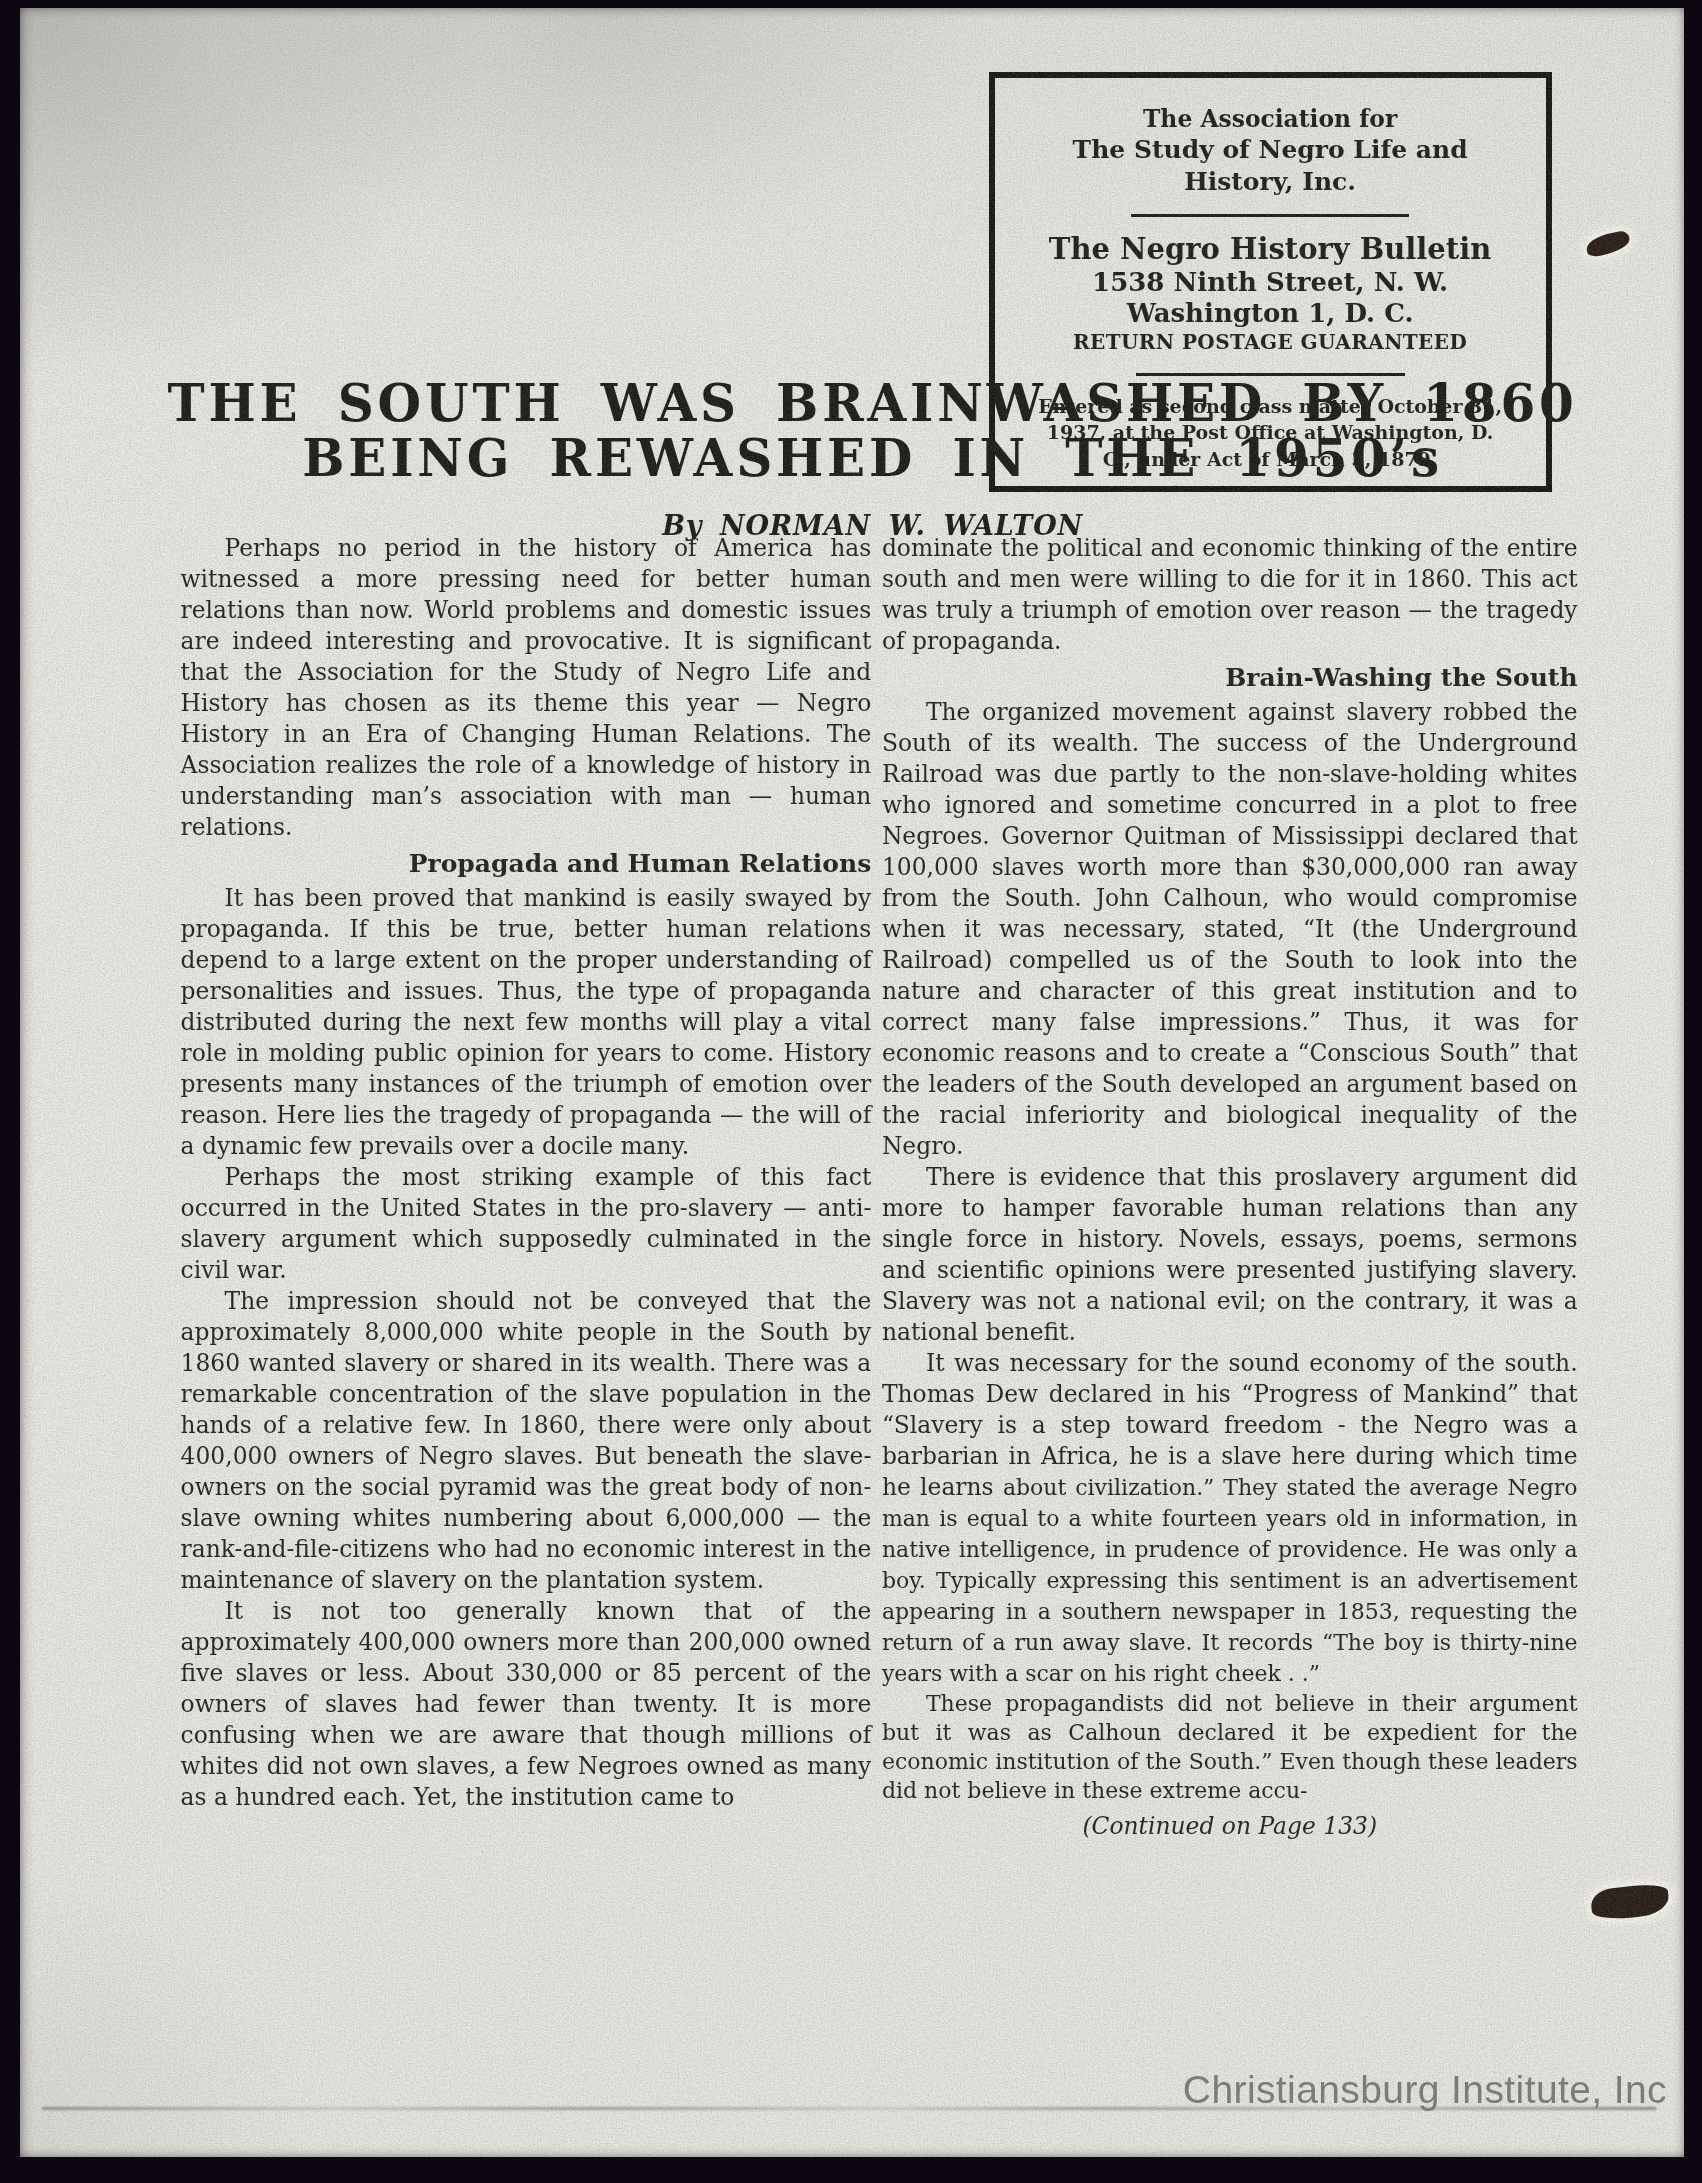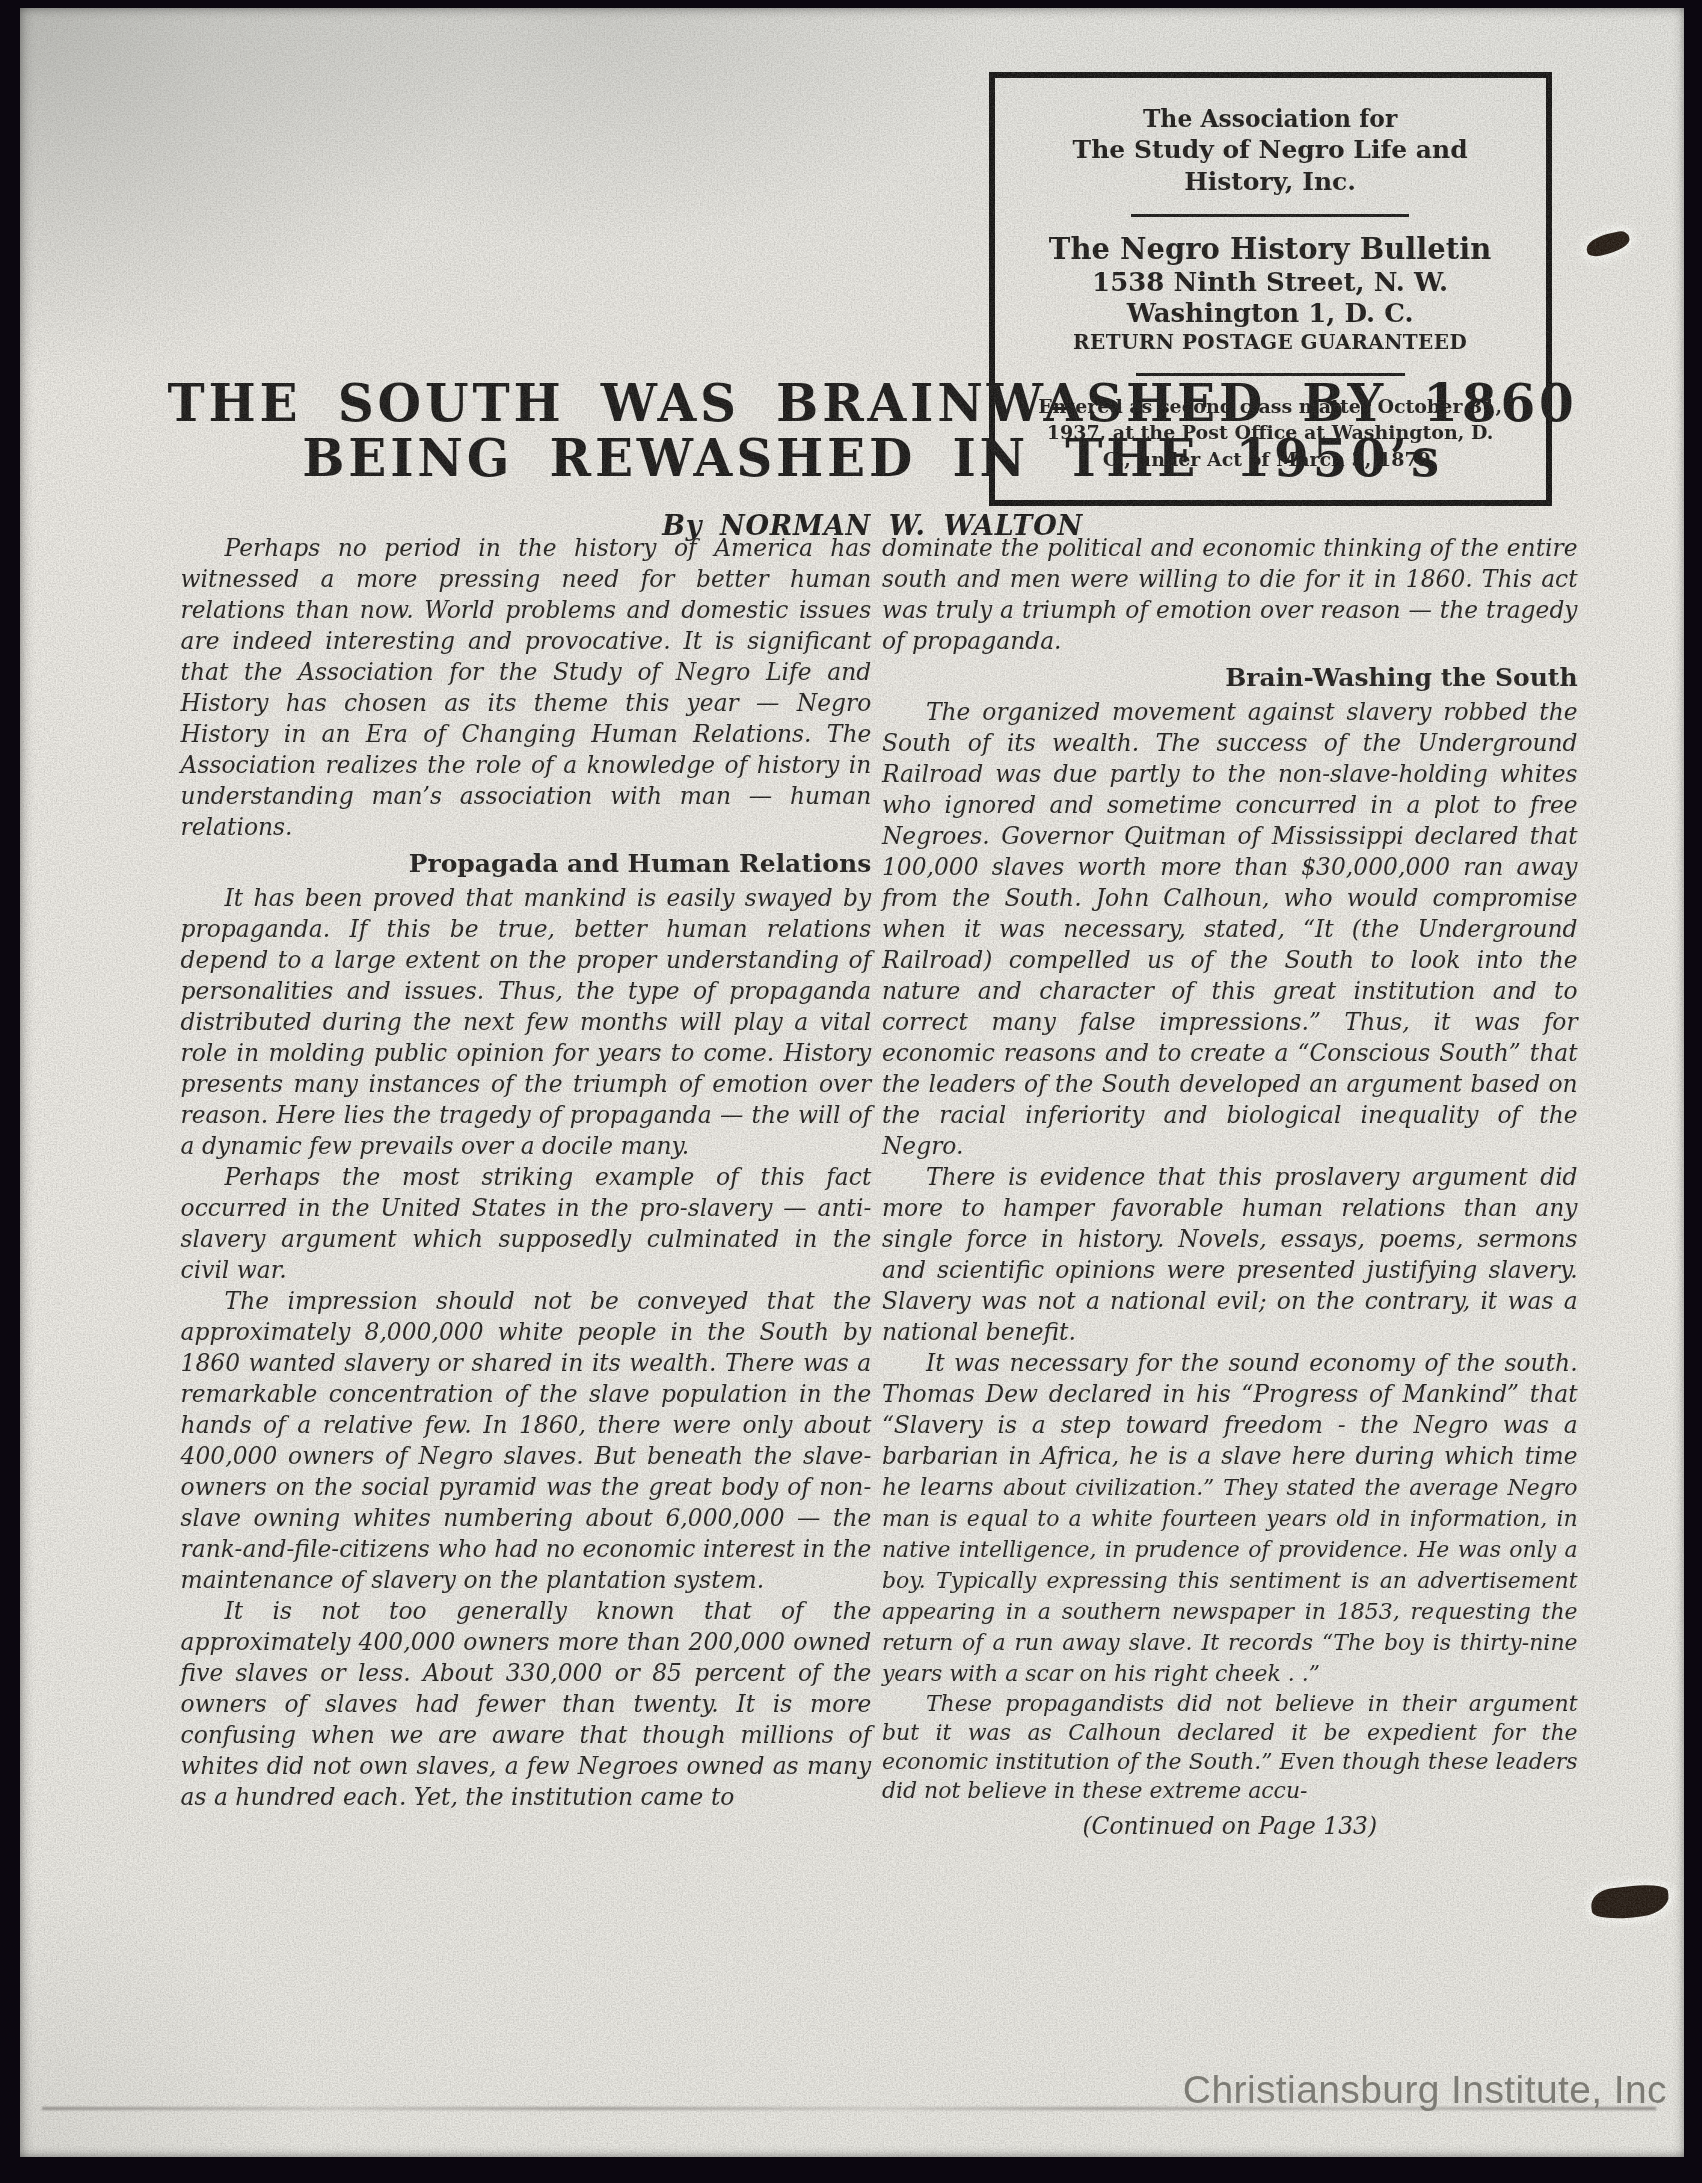--- a/index.html
+++ b/index.html
@@ -26,21 +26,21 @@
       inset 0 -6.8px 12px -7.5px rgba(40,40,40,0.45);
   }
   .grain{position:absolute;left:0;top:0;width:100%;height:100%;pointer-events:none;}
   .text-ink{color:#1d1b19;}
 
   
   .masthead-box{
     position:absolute;left:969px;top:64px;width:563px;
     border:6px solid #141312;
     box-sizing:border-box;
-    padding:27px 21px 28px 21px;
+    padding:27px 21px 14px 21px;
     text-align:center;
     color:#181716;
     background:transparent;
   }
   .mb-org1{font-size:23.4px;font-weight:bold;line-height:1.25;}
   .mb-org2{font-size:25px;font-weight:bold;line-height:1.3;}
   .mb-rule{width:278px;height:3px;background:#1a1918;margin:15px auto 16.6px auto;}
   .mb-rule2{width:269px;height:3px;background:#1a1918;margin:18px auto 16.6px auto;}
   .mb-bulletin{font-size:29px;font-weight:bold;line-height:1.15;}
   .mb-addr{font-size:26px;font-weight:bold;line-height:1.2;}
@@ -71,21 +71,20 @@
     color:#201e1c;
   }
   .col{box-sizing:border-box;}
   .col.left{width:691px;}
   .col.right{width:696px;}
   .col p{
     margin:0;
     font-size:23.4px;
     line-height:31px;
     text-align:justify;
-    font-style:italic;
   }
   .col p.indent{text-indent:44px;}
   .col-heading{
     margin:6px 0 4.5px 0;
     text-align:right;
     font-weight:bold;
     font-size:25px;
     line-height:30px;
   }
   .small-text, .col p .small-text{

